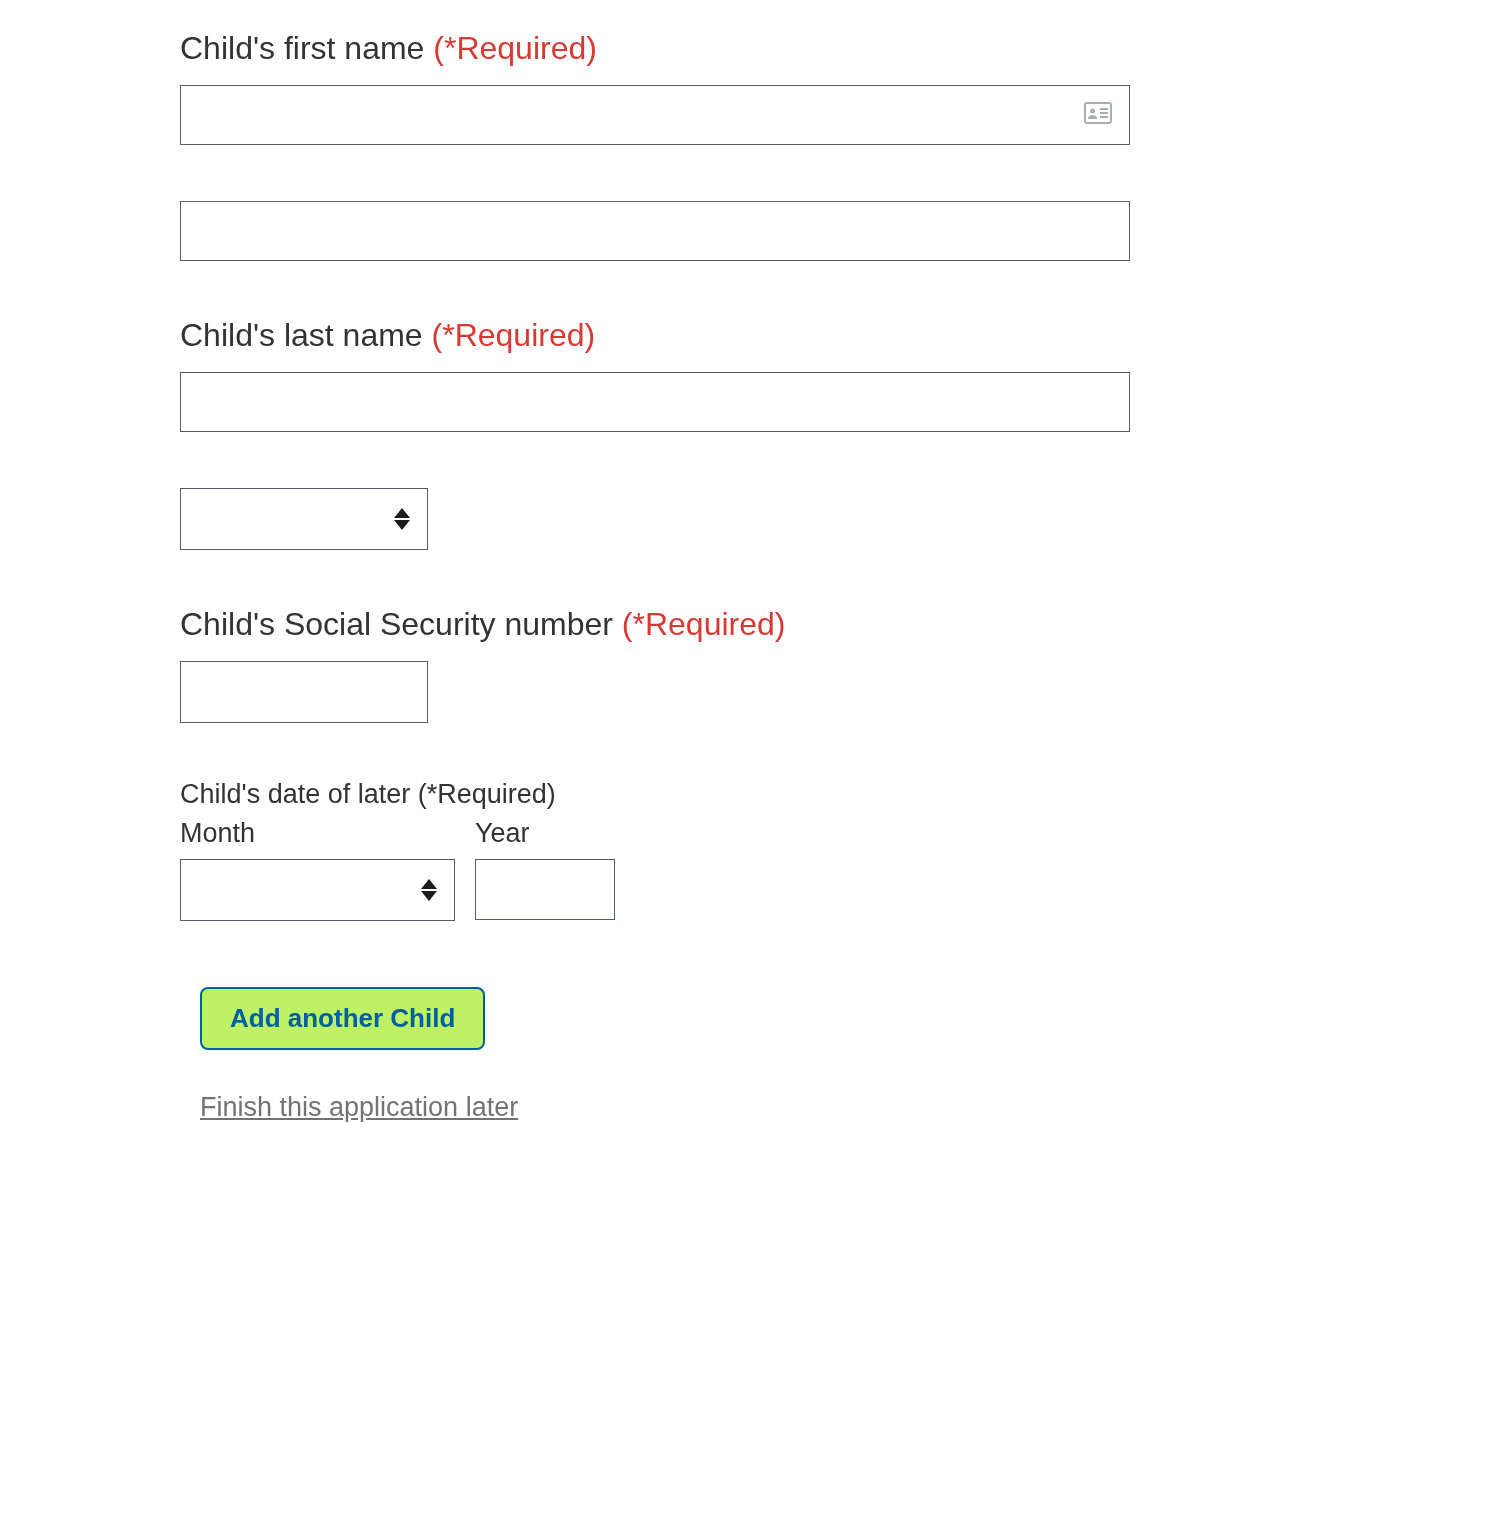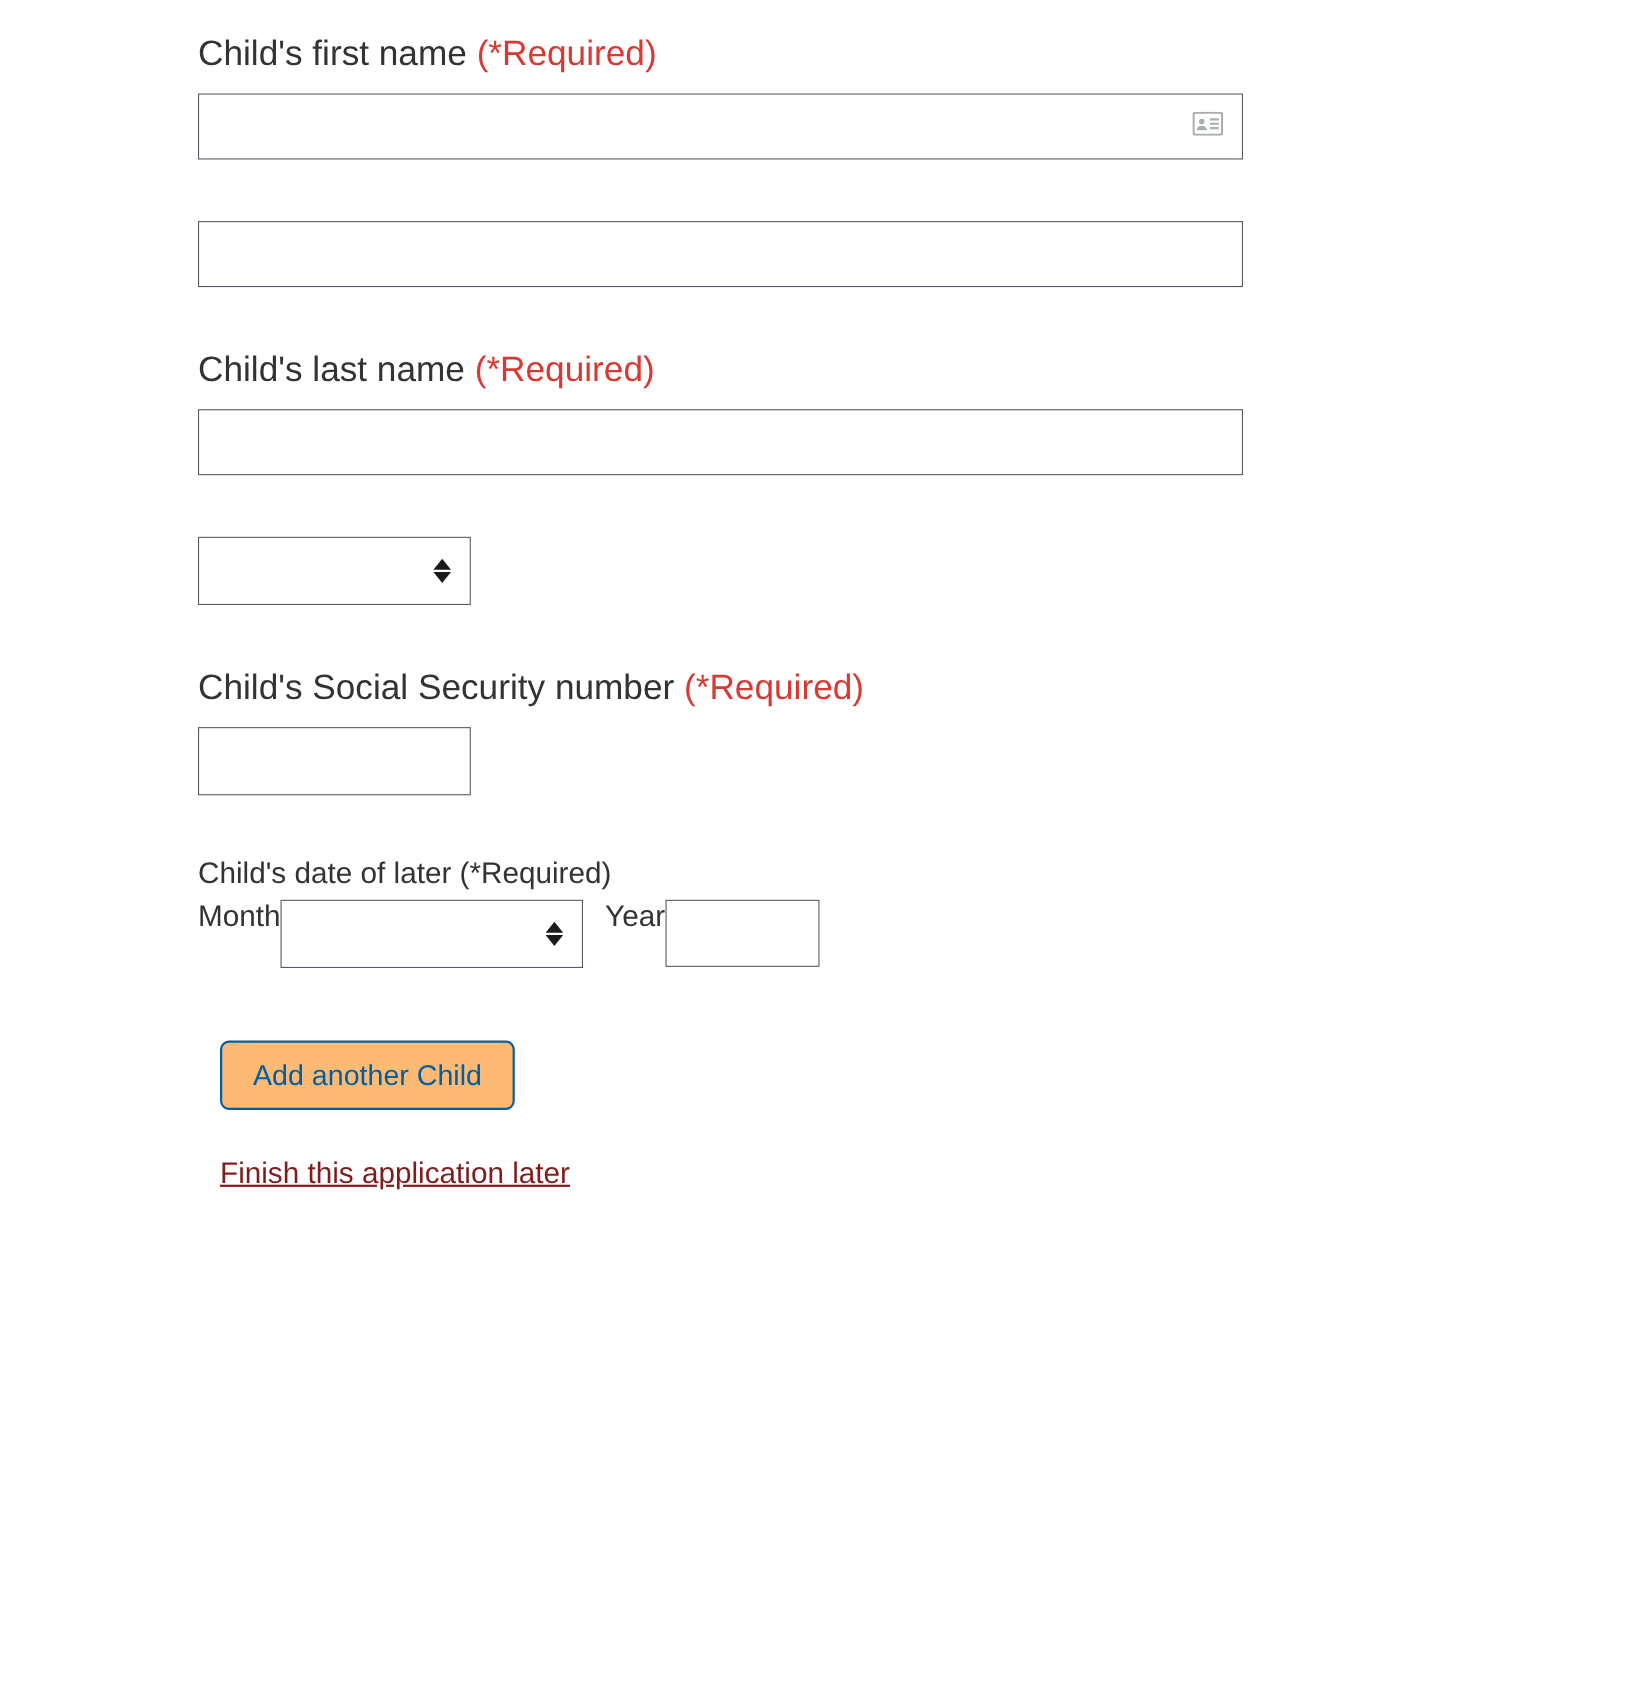--- a/index.html
+++ b/index.html
@@ -117,44 +117,44 @@
       font-size: 27px;
       color: #333;
       margin-bottom: 8px;
     }
     .date-row {
       display: flex;
       gap: 20px;
     }
     .date-col {
       display: flex;
-      flex-direction: row;
+      flex-direction: column;
     }
     .date-sublabel {
       font-size: 27px;
       color: #333;
       margin-bottom: 10px;
     }
     .add-button {
       display: inline-block;
       border: 2.5px solid #005ea2;
-      background: #fdba74;
+      background: #bef264;
       color: #005ea2;
       font-size: 26px;
-      font-weight: 400;
+      font-weight: 700;
       padding: 14px 28px;
       border-radius: 8px;
       cursor: pointer;
       margin-left: 20px;
       margin-bottom: 42px;
       text-align: right;
     }
     .finish-link {
       display: inline-block;
-      color: #7f1d1d;
+      color: #737373;
       font-size: 27px;
       text-decoration: underline;
       margin-left: 20px;
       cursor: pointer;
     }
   </style>
 </head>
 <body>
 
 

